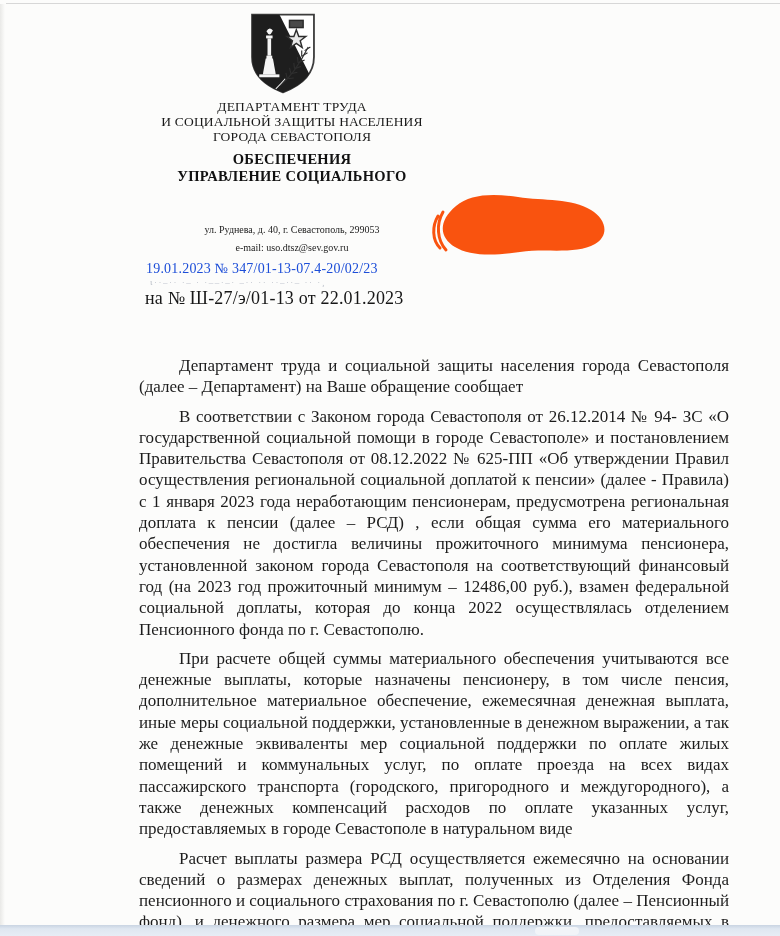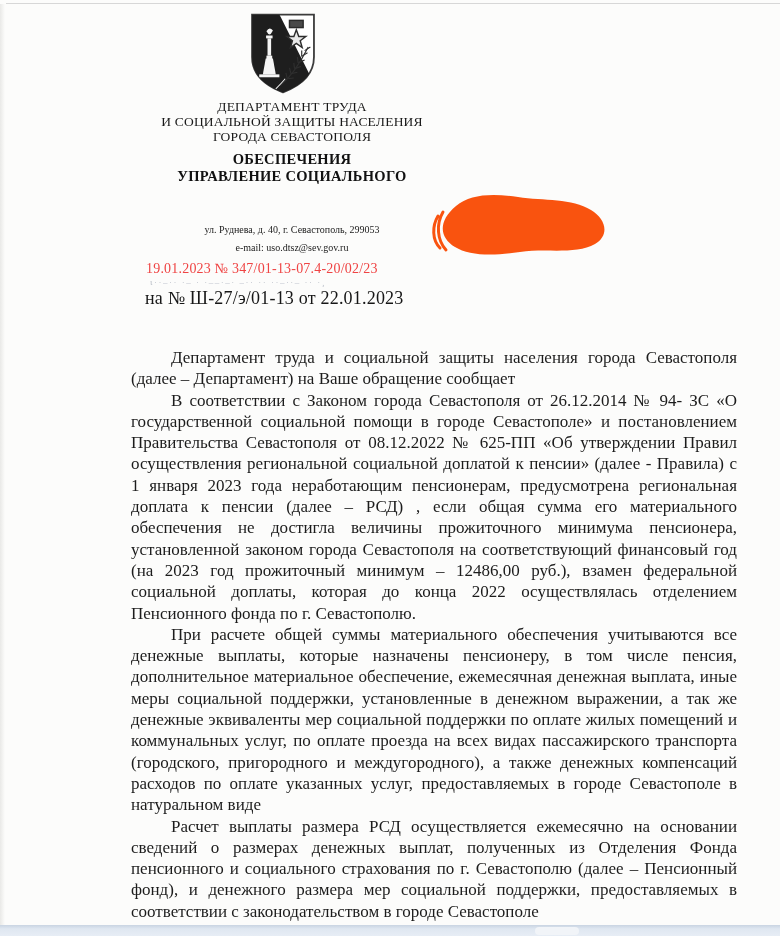--- a/index.html
+++ b/index.html
@@ -33,40 +33,40 @@
   .division-block{
     position:absolute;left:112px;top:151px;width:360px;
     text-align:center;font-weight:bold;font-size:14.5px;line-height:16.5px;
     letter-spacing:.3px;color:#111;
   }
   .address-block{
     position:absolute;left:112px;top:203px;width:360px;
     text-align:center;font-size:10px;line-height:17.5px;color:#1b1b1b;margin-top:18px;
   }
   .ref-out{
-    position:absolute;left:146px;top:261px;font-size:14px;color:#ef4444;
+    position:absolute;left:146px;top:261px;font-size:14px;color:#1d4ed8;
     letter-spacing:.2px;
   }
   .ref-faded{
     position:absolute;left:150px;top:277px;font-size:9px;color:#b8bdc7;
     letter-spacing:1.5px;filter:blur(.4px);white-space:nowrap;
   }
   .ref-in{
     position:absolute;left:145px;top:288px;font-size:18px;color:#161616;
     letter-spacing:.2px;
   }
   
   .redaction{position:absolute;left:424px;top:190px;width:192px;height:70px;}
   
   .body-text{
     position:absolute;left:131px;top:347px;width:606px;
     font-size:17px;line-height:21.3px;color:#1c1c1c;
     text-align:justify;
   }
-  .body-text p{margin:0;padding:0;text-indent:40px;}
+  .body-text p{margin:8px;padding:0;text-indent:40px;}
   
   .bottom-bar{
     position:absolute;left:0;top:925px;width:780px;height:11px;
     background:linear-gradient(to bottom,#c9d4e2,#dfe7f1 35%,#e7edf5);
   }
   .bottom-thumb{
     position:absolute;left:535px;top:2px;width:44px;height:8px;
     background:#f1f4f8;border-radius:4px;
   }
 </style>

